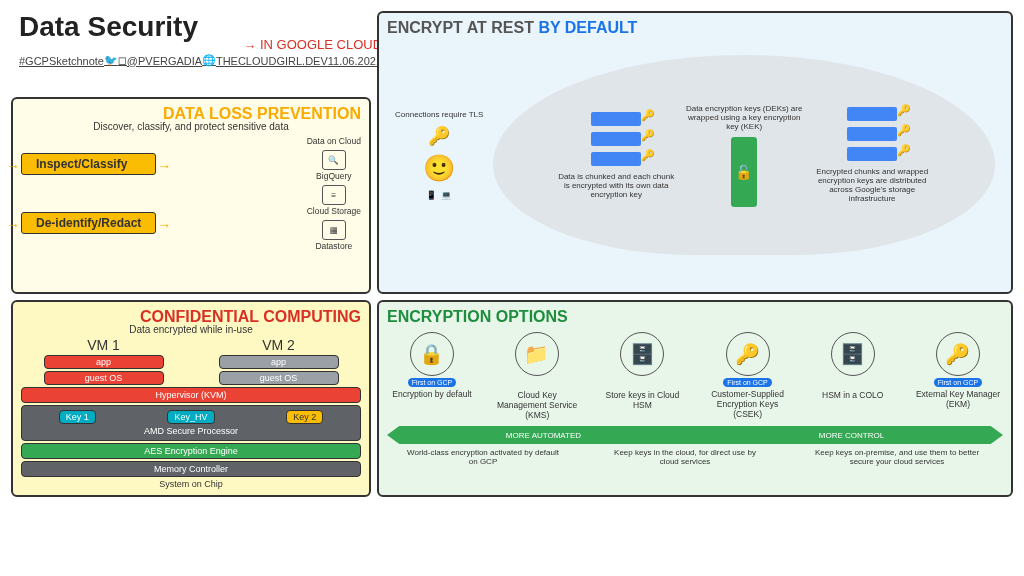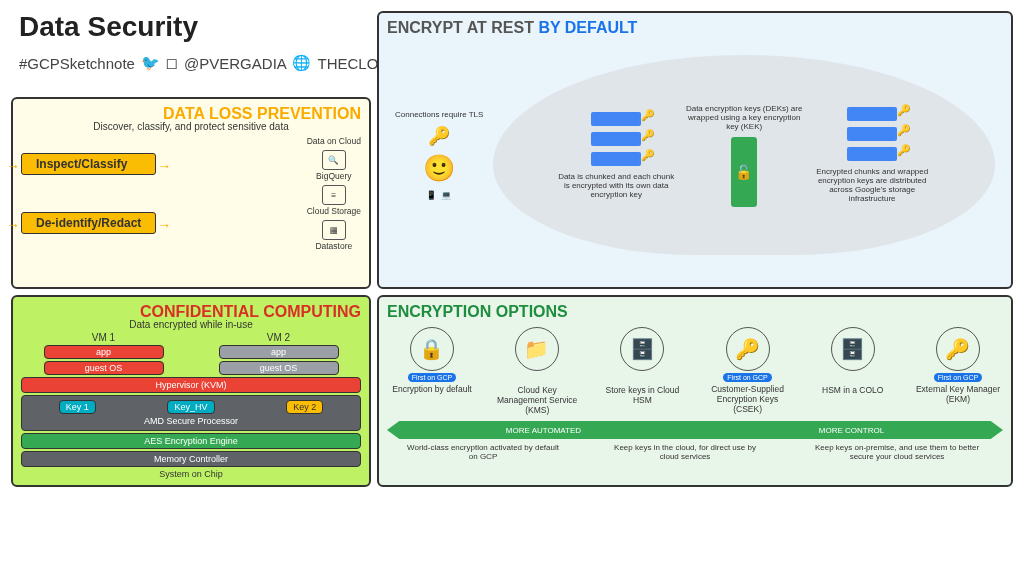--- a/index.html
+++ b/index.html
@@ -3,41 +3,41 @@
 <meta charset="utf-8">
 <style>
   * { box-sizing: border-box; margin: 0; padding: 0; }
   body { width: 1024px; height: 576px; background: #fff; font-family: "Comic Sans MS", "Segoe Script", cursive, sans-serif; color: #333; overflow: hidden; }
   .page { display: grid; grid-template-columns: 360px 1fr; grid-template-rows: 80px 1fr 1fr; gap: 6px; padding: 11px; }
   .header { grid-column: 1/2; grid-row: 1/2; display:flex; gap:8px; align-items:flex-start;}
   .logo { width:52px; height:52px; }
   .title-block { display:flex; flex-direction:column; }
   .title { font-size:28px; font-weight:700; color:#222;}
   .subtitle { font-size:13px; color:#d93025; text-align:right; margin-top:-6px;}
-  .tagline { font-size:15px; color:#444; display:flex; gap:6px; align-items:center; margin-top:2px;}
+  .tagline { font-size:11px; color:#444; display:flex; align-items:center; margin-top:2px;text-decoration:underline;}
   .panel { border:2px solid #333; border-radius:6px; padding:6px 8px; position:relative; }
   .dlp { grid-column:1/2; grid-row:2/3; background:#fffde7; }
-  .confidential { grid-column:1/2; grid-row:3/4; background:#bef264; }
+  .confidential { grid-column:1/2; grid-row:3/4; background:#fef9c3; }
   .rest { grid-column:2/3; grid-row:1/3; background:#eaf4fb; }
   .options { grid-column:2/3; grid-row:3/4; background:#e8f5e9; }
   .panel-title { font-size:16px; font-weight:700; text-align:right; }
   .panel-sub { font-size:10px; text-align:center; margin-top:-2px;}
   .dlp .panel-title{color:#f9ab00;} .confidential .panel-title{color:#d93025;} .rest .panel-title{color:#1a73e8;} .options .panel-title{color:#1e8e3e;}
   .dlp-body{display:flex;justify-content:space-between;margin-top:4px;gap:4px;}
   .dlp-col{display:flex;flex-direction:column;gap:4px;align-items:center;font-size:8.5px;text-align:center;}
   .dlp-item{display:flex;flex-direction:column;align-items:center;gap:1px;}
   .icon-box{width:24px;height:20px;border:1.5px solid #555;border-radius:3px;display:flex;align-items:center;justify-content:center;}
   .dlp-mid{display:flex;flex-direction:column;justify-content:space-around;gap:4px;}
   .yellow-pill{background:#fbbc04;border:1.5px solid #333;border-radius:3px;padding:3px 14px;font-size:12px;font-weight:700;color:#333;white-space:nowrap;position:relative;}
   .yellow-pill::before,.yellow-pill::after{content:"→";position:absolute;top:50%;transform:translateY(-50%);color:#f9ab00;font-size:14px;}
   .yellow-pill::before{left:-16px;}.yellow-pill::after{right:-16px;}
   .conf-body{display:flex;flex-direction:column;gap:2px;margin-top:2px;font-size:9px;text-align:center;}
   .conf-vms{display:flex;justify-content:space-around;gap:10px;}
   .vm{display:flex;flex-direction:column;gap:2px;width:120px;}
-  .vm-label{font-size:10px;}
+  .vm-label{font-size:14px;}
   .pill{border:1.5px solid #333;border-radius:4px;padding:1px 6px;color:#fff;font-size:9px;}
   .red{background:#ea4335;}.grey{background:#9aa0a6;}.teal{background:#00acc1;}.gold{background:#fbbc04;color:#333;}.green{background:#34a853;}.dgrey{background:#5f6368;}
   .bar{border:1.5px solid #333;border-radius:4px;padding:2px;color:#fff;font-size:9px;}
   .keys{display:flex;justify-content:space-around;gap:6px;}
   .soc{font-size:9px;color:#333;}
   .rest-body{display:flex;gap:10px;align-items:center;margin-top:10px;font-size:8.5px;position:relative;padding:8px;}
   .tls{display:flex;flex-direction:column;align-items:center;gap:6px;}
   .cloud-shape{flex:1;height:200px;background:#e0e5e9;border-radius:50% 50% 40% 40% / 55% 55% 45% 45%;display:flex;align-items:center;justify-content:center;gap:8px;padding:20px;}
   .rest-col{display:flex;flex-direction:column;gap:6px;align-items:center;}
   .chunk{width:50px;height:14px;background:#4285f4;border-radius:2px;position:relative;}

